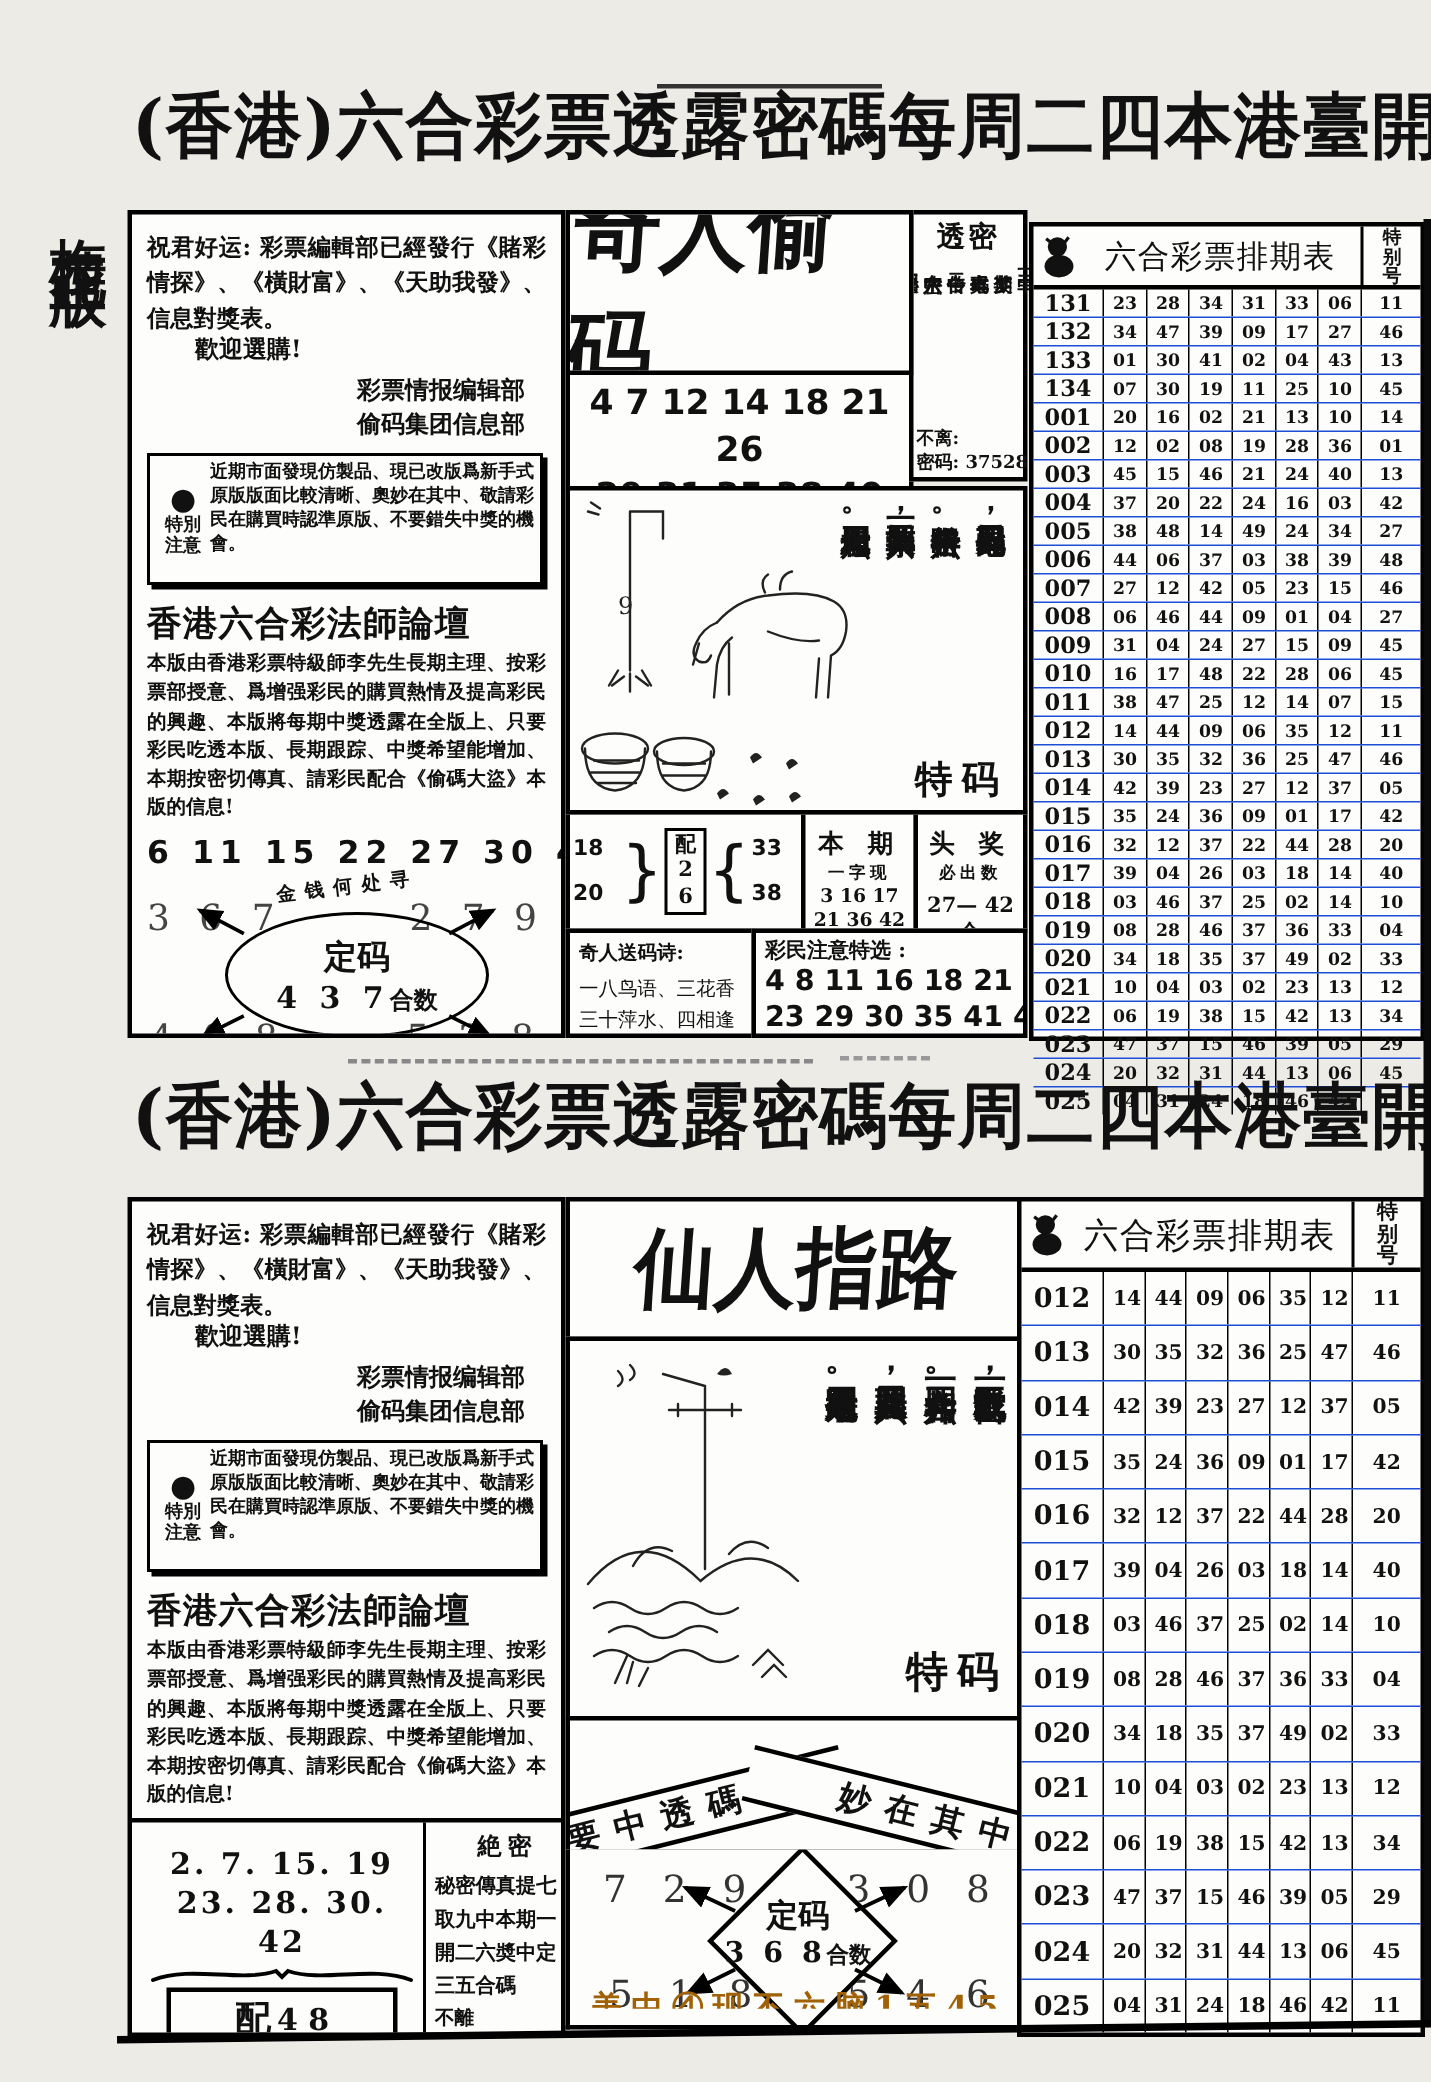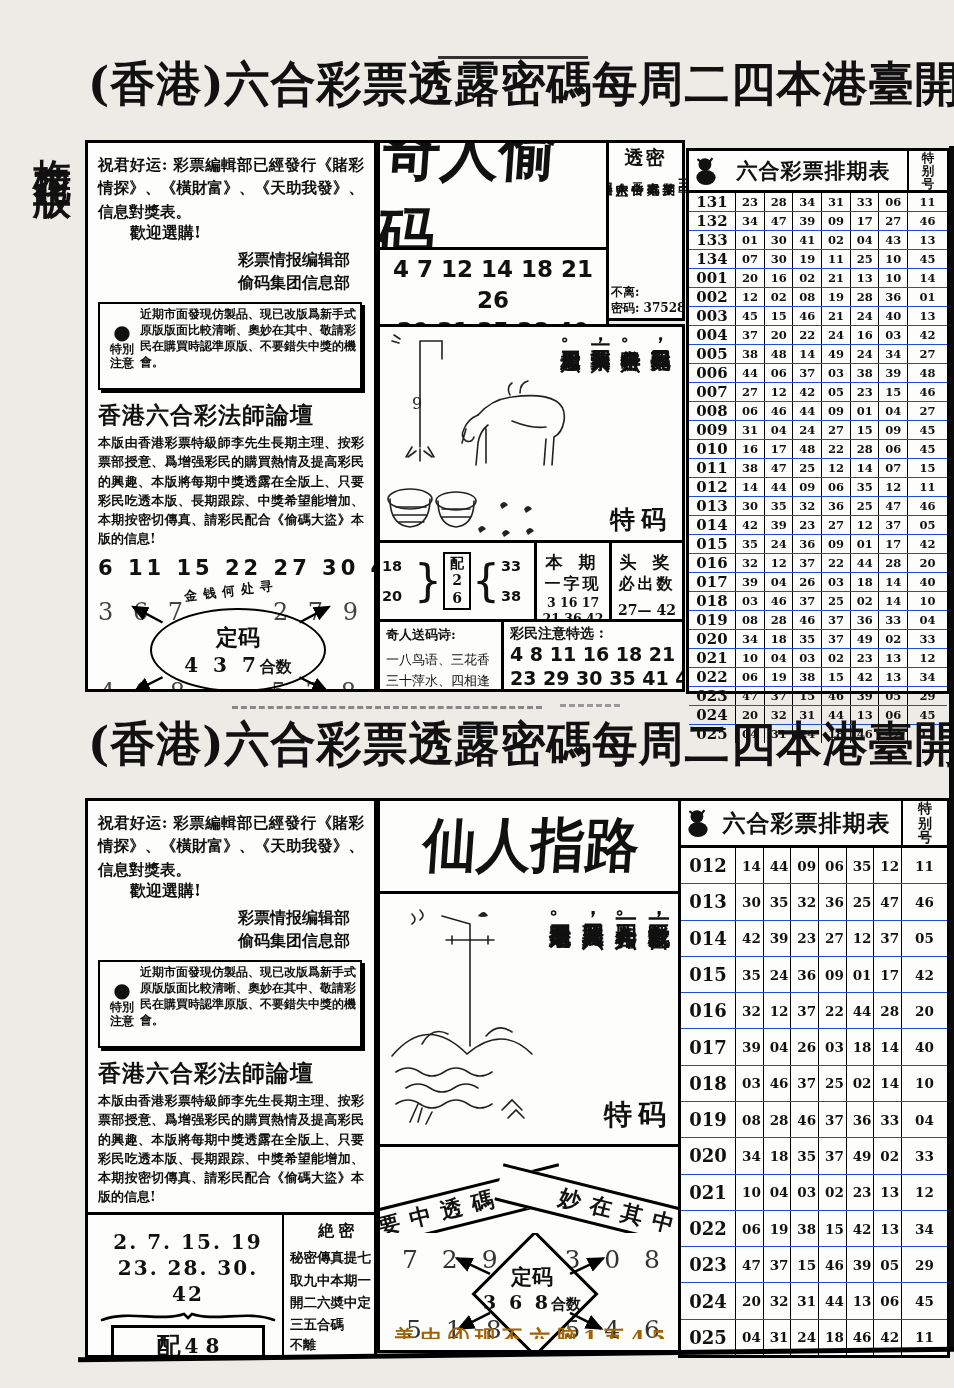--- a/index.html
+++ b/index.html
@@ -63,34 +63,34 @@
   .pic .tema{position:absolute;right:10px;bottom:4px;font-size:25px;font-weight:900;letter-spacing:6px;}
 
   .pair{display:flex;align-items:center;justify-content:center;padding:2px;}
   .pair-col{font-family:"DejaVu Sans","Liberation Sans",sans-serif;font-size:14.5px;font-weight:700;
             line-height:2.1;white-space:pre-line;}
   .brace{font-family:"DejaVu Sans",sans-serif;font-size:44px;font-weight:400;line-height:1;margin:0 1px;}
   .pei-box{border:2.5px solid #000;padding:1px 5px;font-size:14px;font-weight:700;text-align:center;
            line-height:1.25;white-space:pre-line;}
   .subbox{display:flex;flex-direction:column;align-items:center;padding-top:8px;box-sizing:border-box;}
   .subbox .st{font-size:17px;font-weight:900;letter-spacing:5px;white-space:nowrap;}
-  .subbox .ss{font-size:16px;font-weight:700;letter-spacing:3px;}
+  .subbox .ss{font-size:11px;font-weight:700;letter-spacing:3px;}
   .subbox .sv{font-size:12.5px;font-weight:700;line-height:1.3;white-space:pre-line;text-align:center;}
   .poem2 .lbl{font-size:13px;font-weight:900;margin:4px 0 6px 6px;}
   .poem2 .ln{font-size:13px;font-weight:400;margin-left:6px;line-height:1.6;white-space:nowrap;}
   .special .lbl{font-size:14px;font-weight:900;margin:3px 0 0 6px;}
   .special .ln{font-family:"DejaVu Sans",sans-serif;font-size:19px;font-weight:700;margin-left:6px;
                white-space:nowrap;line-height:1.25;}
 
   
   .ltable{position:absolute;border:3.5px solid #000;background:#fdfdfb;box-sizing:border-box;
           display:flex;flex-direction:column;}
   .thead{display:flex;align-items:stretch;border-bottom:3px solid #000;}
   .thead-main{flex:1;display:flex;align-items:center;gap:5px;padding:2px 4px;}
-  .thead-title{flex:1;text-align:center;font-weight:700;letter-spacing:1px;white-space:nowrap;}
+  .thead-title{flex:1;text-align:center;font-weight:400;letter-spacing:1px;white-space:nowrap;}
   .pos1 .thead-title{font-size:21px;}
   .pos2 .thead-title{font-size:23px;}
   .thead-special{border-left:2.5px solid #000;display:flex;align-items:center;justify-content:center;
                  font-weight:900;text-align:center;white-space:pre-line;line-height:1.05;}
   .pos1 .thead-special{width:38px;font-size:12.5px;}
   .pos2 .thead-special{width:44px;font-size:14px;}
   .tbody{flex:1;display:flex;flex-direction:column;}
   .trow{flex:1;display:grid;border-top:1px solid #1d4ed8;}
   .trow:first-child{border-top:none;}
   .pos1 .trow{grid-template-columns:46px repeat(6,1fr) 40px;}

